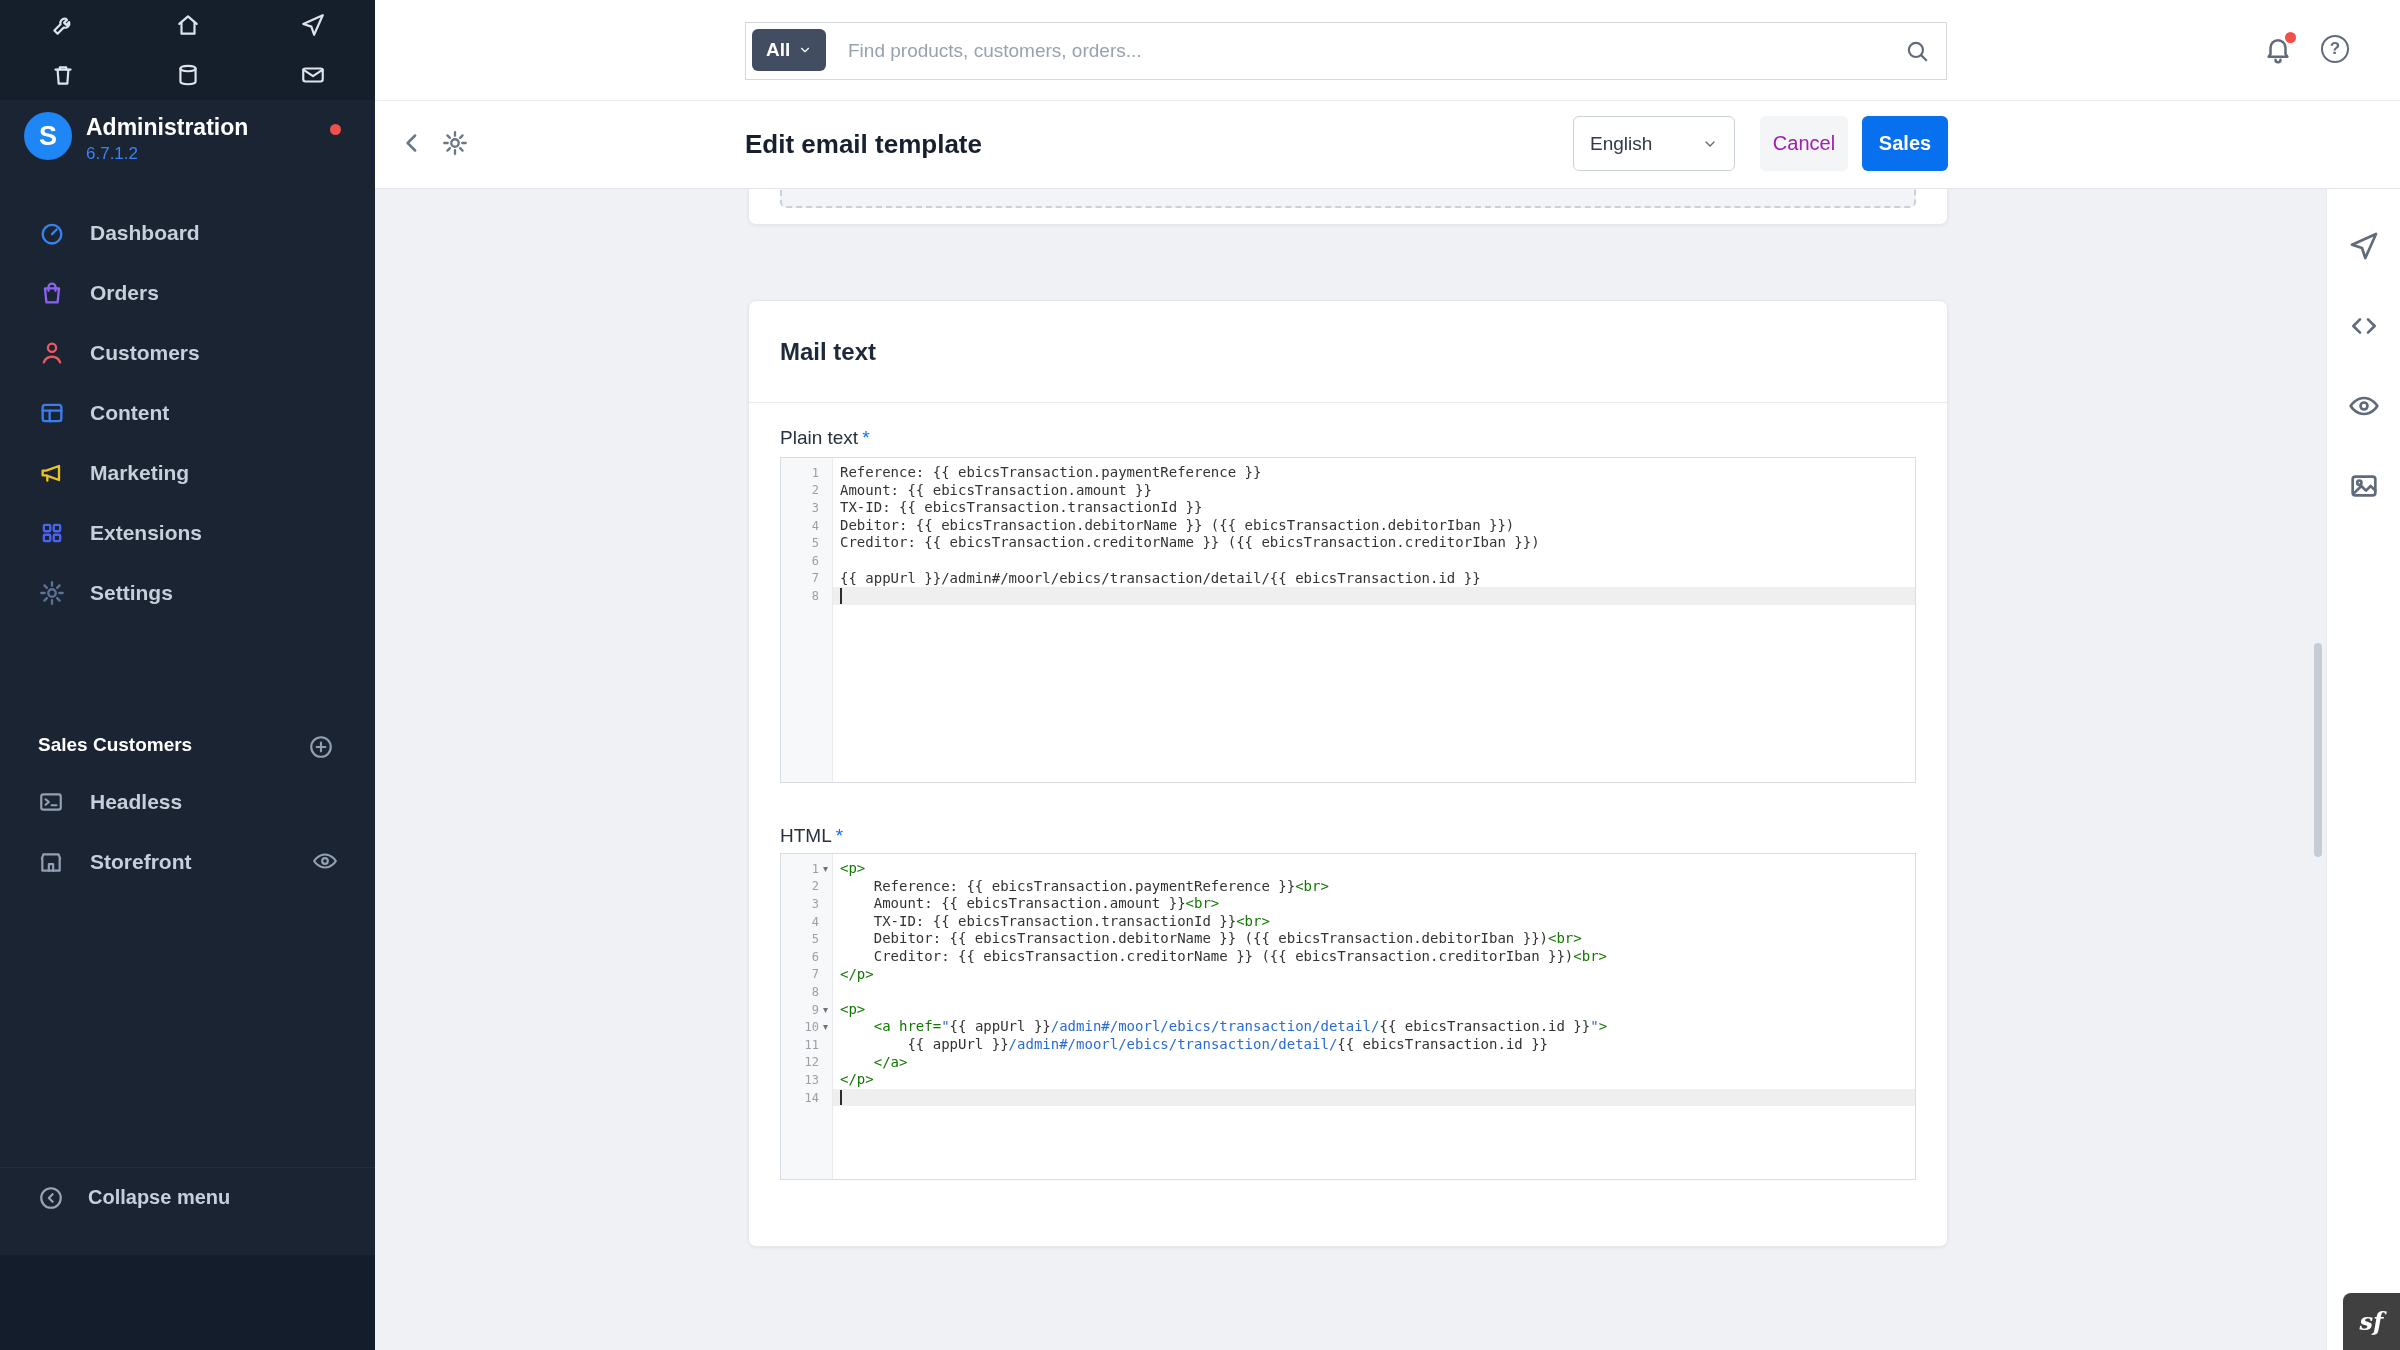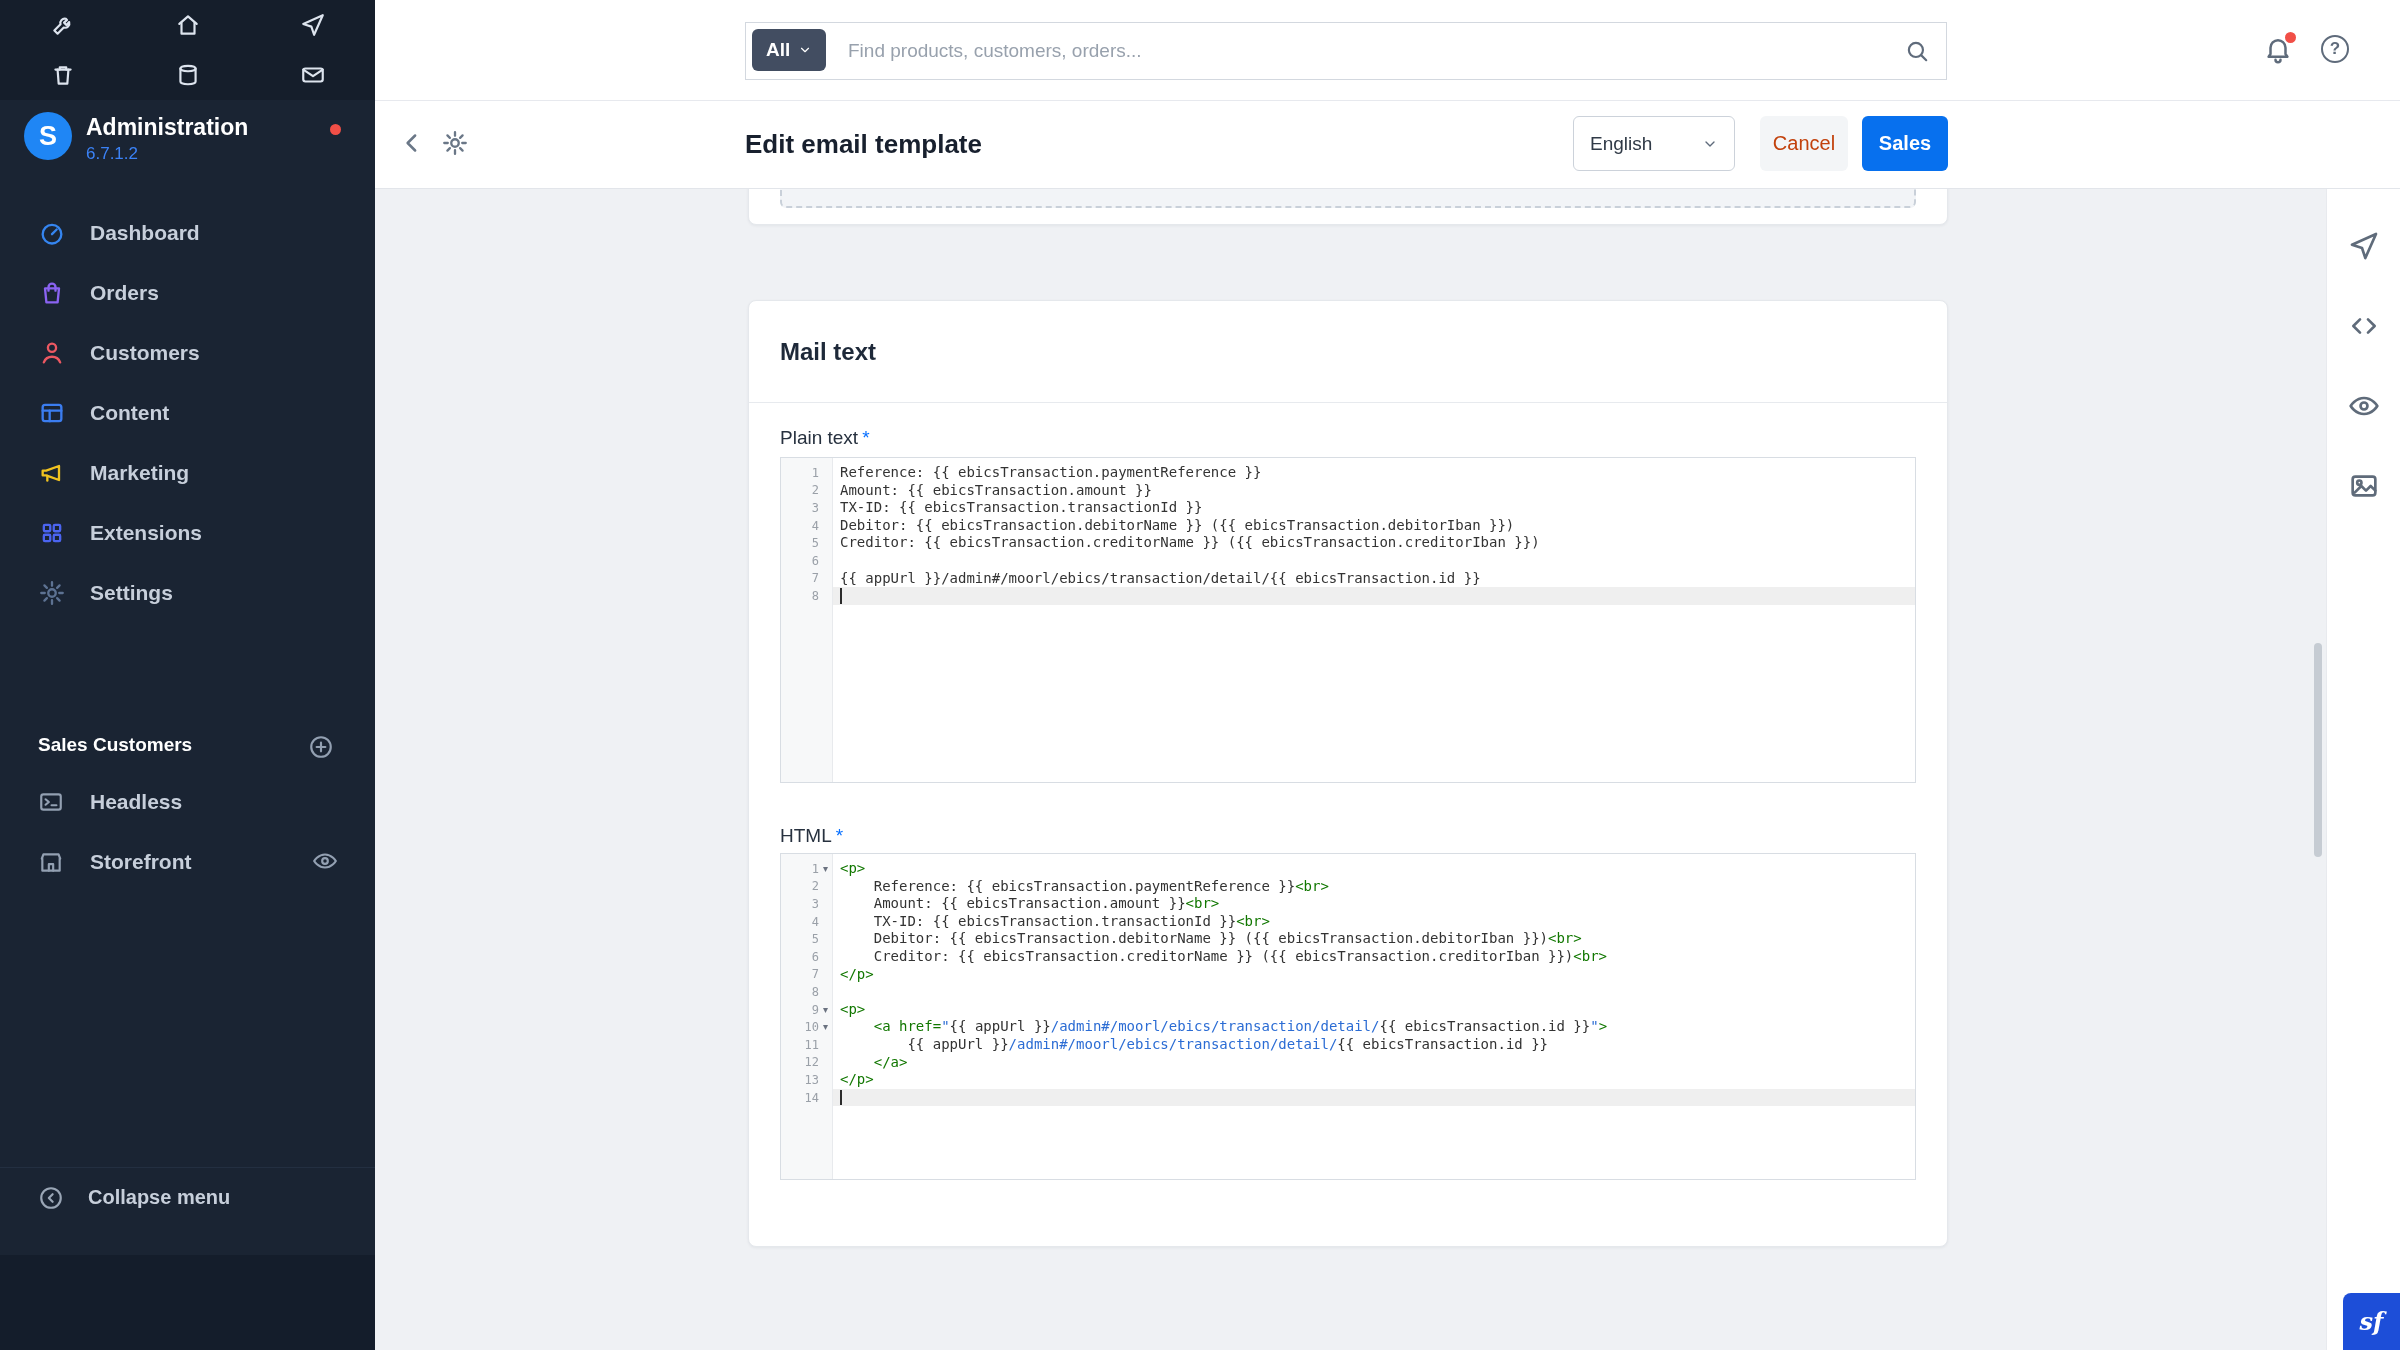--- a/index.html
+++ b/index.html
@@ -54,21 +54,21 @@
   
   .smartbar{position:absolute;left:375px;top:100px;width:2025px;height:88px;background:#fff;border-bottom:1px solid #e2e5ea;z-index:3;}
   .back-btn{position:absolute;left:22px;top:28px;width:30px;height:30px;color:#6a7787;cursor:pointer;}
   .gear-btn{position:absolute;left:66px;top:29px;width:28px;height:28px;color:#6a7787;cursor:pointer;}
   .page-title{position:absolute;left:370px;top:0;height:88px;line-height:88px;font-size:26px;font-weight:600;color:#18202e;}
   .lang-select{position:absolute;left:1198px;top:16px;width:162px;height:55px;border:1px solid #ccd2da;border-radius:6px;
     background:#fff;display:flex;align-items:center;padding:0 16px;box-sizing:border-box;font-size:19px;color:#303a47;cursor:pointer;}
   .lang-select svg{width:16px;height:16px;margin-left:auto;color:#5f6b7b;}
   .btn{position:absolute;top:16px;height:55px;border-radius:6px;display:flex;align-items:center;justify-content:center;
     font-size:20px;cursor:pointer;box-sizing:border-box;}
-  .btn-cancel{left:1385px;width:88px;background:#f3f5f7;color:#c2410c;font-weight:500;}
+  .btn-cancel{left:1385px;width:88px;background:#f3f5f7;color:#a21caf;font-weight:500;}
   .btn-save{left:1487px;width:86px;background:#0770ee;color:#fff;font-weight:600;}
 
   
   .content{position:absolute;left:375px;top:188px;width:1951px;height:1162px;overflow:hidden;}
   .card{background:#fff;border:1px solid #e5e8ec;border-radius:8px;box-shadow:0 1px 3px rgba(23,32,45,.06);box-sizing:border-box;}
   .partial-card{position:absolute;left:373px;top:-60px;width:1200px;height:97px;overflow:hidden;}
   .dropzone{position:absolute;left:31px;right:31px;top:18px;bottom:16px;border:2px dashed #c9d0d9;border-radius:6px;background:#f2f4f7;}
   .mail-card{position:absolute;left:373px;top:112px;width:1200px;height:947px;}
   .card-header{position:absolute;left:0;top:0;right:0;height:101px;border-bottom:1px solid #e7eaee;}
   .card-title{position:absolute;left:31px;top:0;height:101px;line-height:101px;font-size:24px;font-weight:600;color:#1e2939;}
@@ -86,21 +86,21 @@
   .code-row.active{background:#efefef;}
   .cursor{position:absolute;left:7px;top:1px;bottom:1px;width:2px;background:#2b2b2b;}
   .tok-plain{color:#333;}
   .tok-tag{color:#117700;}
   .tok-link{color:#2b6cd4;}
 
   
   .rail{position:absolute;left:2326px;top:188px;width:74px;height:1162px;background:#fff;border-left:1px solid #e8eaee;z-index:2;}
   .rail-btn{position:absolute;left:21px;width:32px;height:32px;color:#5f6b7a;cursor:pointer;}
   .scroll-thumb{position:absolute;left:2314px;top:643px;width:8px;height:214px;border-radius:4px;background:#c6ccd3;cursor:grab;z-index:2;}
-  .sf-badge{position:absolute;left:2343px;top:1293px;width:57px;height:57px;background:#1d4ed8;border-top-left-radius:8px;
+  .sf-badge{position:absolute;left:2343px;top:1293px;width:57px;height:57px;background:#404040;border-top-left-radius:8px;
     color:#fff;display:flex;align-items:center;justify-content:center;font-family:"DejaVu Serif",serif;
     font-style:italic;font-weight:700;font-size:24px;cursor:pointer;z-index:6;}
 </style>
 </head>
 <body>
 
 <aside class="sidebar">
   <div class="sb-top">
     <span class="tbtn">
         <svg class="ic" width="26" height="26" viewBox="0 0 24 24">

